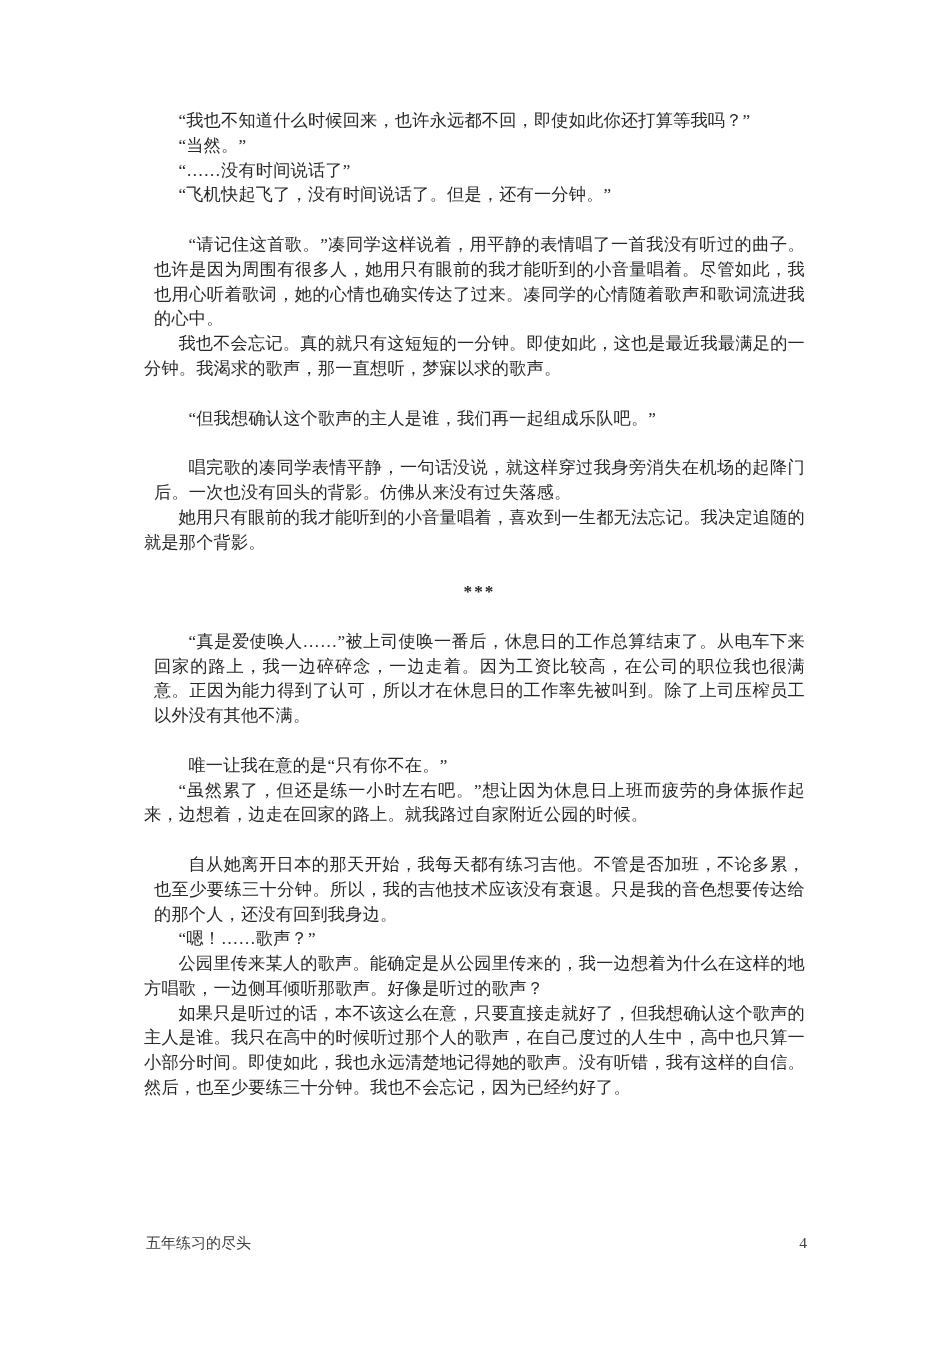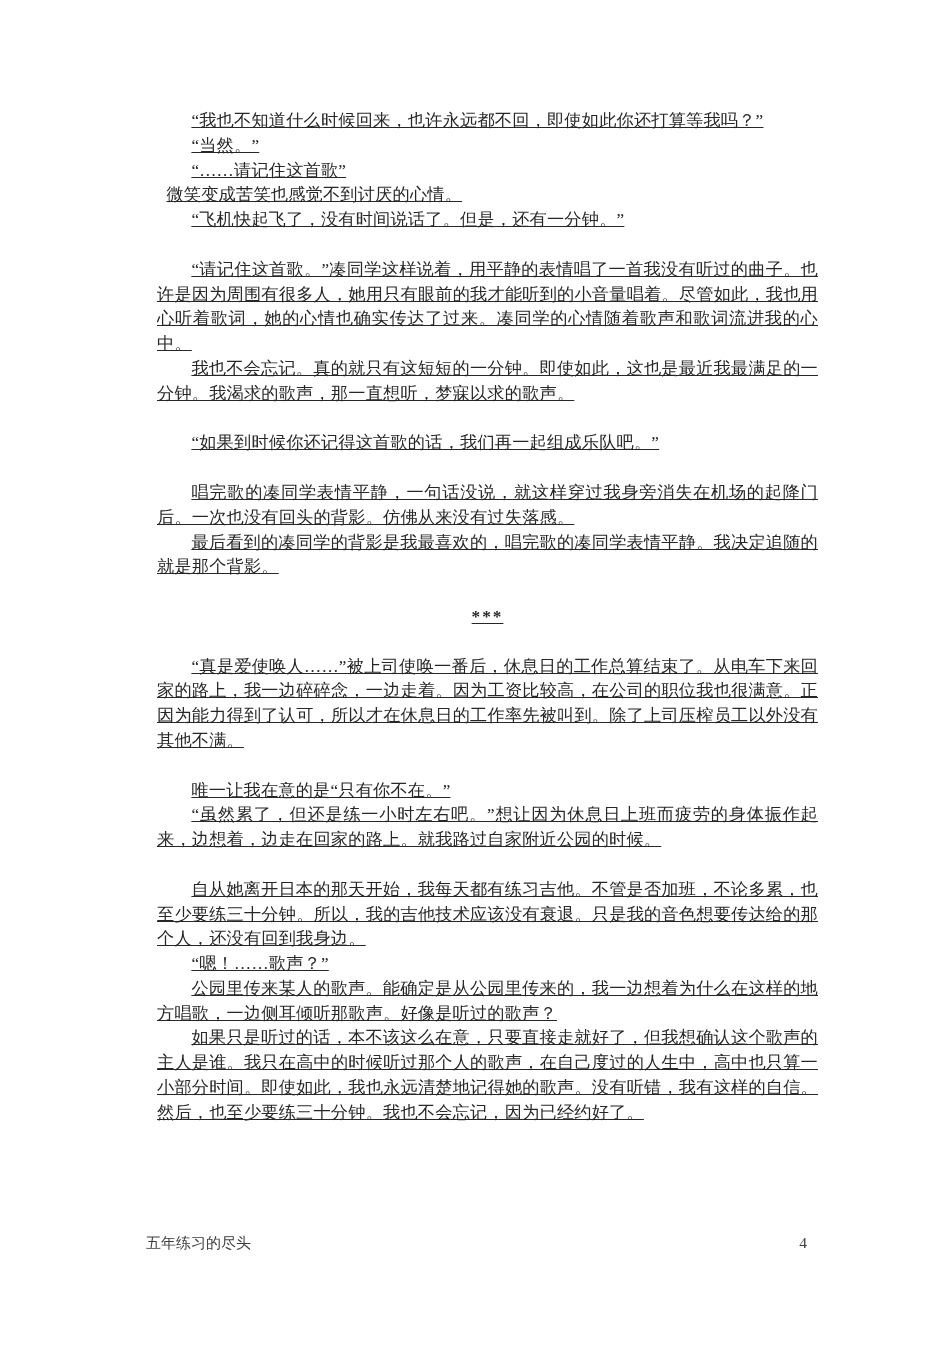--- a/index.html
+++ b/index.html
@@ -14,31 +14,30 @@
     position:relative;
     font-family:"Liberation Serif","DejaVu Serif",serif;
     overflow:hidden;
   }
   .page{
     position:absolute; inset:0;
     background:var(--page-bg);
   }
   .content{
     position:absolute;
-    left:157px; top:109px; width:661px;
+    left:144px; top:109px; width:661px;
     font-size:17.2px;
     line-height:24.8px;
     color:var(--ink);
     text-align:justify;
     letter-spacing:0.2px;
-    text-decoration:underline;
   }
   .para{ text-indent:2em; }
   .para.indent-sm{ text-indent:0.55em; }
-  .gap{ margin-top:24.8px; }
+  .gap{ margin-top:24.8px;margin-left:10px; }
   .separator{
     text-align:center;
     text-indent:0;
     font-weight:bold;
     letter-spacing:2px;
     color:var(--ink);
   }
   .footer{
     position:absolute;
     left:146px; top:1232px; width:661px;
@@ -51,28 +50,27 @@
   }
   .footer .page-num{ font-size:15.5px; }
 </style>
 </head>
 <body>
 
 <div class="page">
   <div class="content">
     <p class="para">“我也不知道什么时候回来，也许永远都不回，即使如此你还打算等我吗？”</p>
     <p class="para">“当然。”</p>
-    <p class="para">“……请记住这首歌”</p>
-    <p class="para indent-sm">微笑变成苦笑也感觉不到讨厌的心情。</p>
+    <p class="para">“……没有时间说话了”</p>
     <p class="para">“飞机快起飞了，没有时间说话了。但是，还有一分钟。”</p>
     <p class="para gap">“请记住这首歌。”凑同学这样说着，用平静的表情唱了一首我没有听过的曲子。也许是因为周围有很多人，她用只有眼前的我才能听到的小音量唱着。尽管如此，我也用心听着歌词，她的心情也确实传达了过来。凑同学的心情随着歌声和歌词流进我的心中。</p>
     <p class="para">我也不会忘记。真的就只有这短短的一分钟。即使如此，这也是最近我最满足的一分钟。我渴求的歌声，那一直想听，梦寐以求的歌声。</p>
-    <p class="para gap">“如果到时候你还记得这首歌的话，我们再一起组成乐队吧。”</p>
+    <p class="para gap">“但我想确认这个歌声的主人是谁，我们再一起组成乐队吧。”</p>
     <p class="para gap">唱完歌的凑同学表情平静，一句话没说，就这样穿过我身旁消失在机场的起降门后。一次也没有回头的背影。仿佛从来没有过失落感。</p>
-    <p class="para">最后看到的凑同学的背影是我最喜欢的，唱完歌的凑同学表情平静。我决定追随的就是那个背影。</p>
+    <p class="para">她用只有眼前的我才能听到的小音量唱着，喜欢到一生都无法忘记。我决定追随的就是那个背影。</p>
     <p class="separator gap">***</p>
     <p class="para gap">“真是爱使唤人……”被上司使唤一番后，休息日的工作总算结束了。从电车下来回家的路上，我一边碎碎念，一边走着。因为工资比较高，在公司的职位我也很满意。正因为能力得到了认可，所以才在休息日的工作率先被叫到。除了上司压榨员工以外没有其他不满。</p>
     <p class="para gap">唯一让我在意的是“只有你不在。”</p>
     <p class="para">“虽然累了，但还是练一小时左右吧。”想让因为休息日上班而疲劳的身体振作起来，边想着，边走在回家的路上。就我路过自家附近公园的时候。</p>
     <p class="para gap">自从她离开日本的那天开始，我每天都有练习吉他。不管是否加班，不论多累，也至少要练三十分钟。所以，我的吉他技术应该没有衰退。只是我的音色想要传达给的那个人，还没有回到我身边。</p>
     <p class="para">“嗯！……歌声？”</p>
     <p class="para">公园里传来某人的歌声。能确定是从公园里传来的，我一边想着为什么在这样的地方唱歌，一边侧耳倾听那歌声。好像是听过的歌声？</p>
     <p class="para">如果只是听过的话，本不该这么在意，只要直接走就好了，但我想确认这个歌声的主人是谁。我只在高中的时候听过那个人的歌声，在自己度过的人生中，高中也只算一小部分时间。即使如此，我也永远清楚地记得她的歌声。没有听错，我有这样的自信。然后，也至少要练三十分钟。我也不会忘记，因为已经约好了。</p>
   </div>
 

